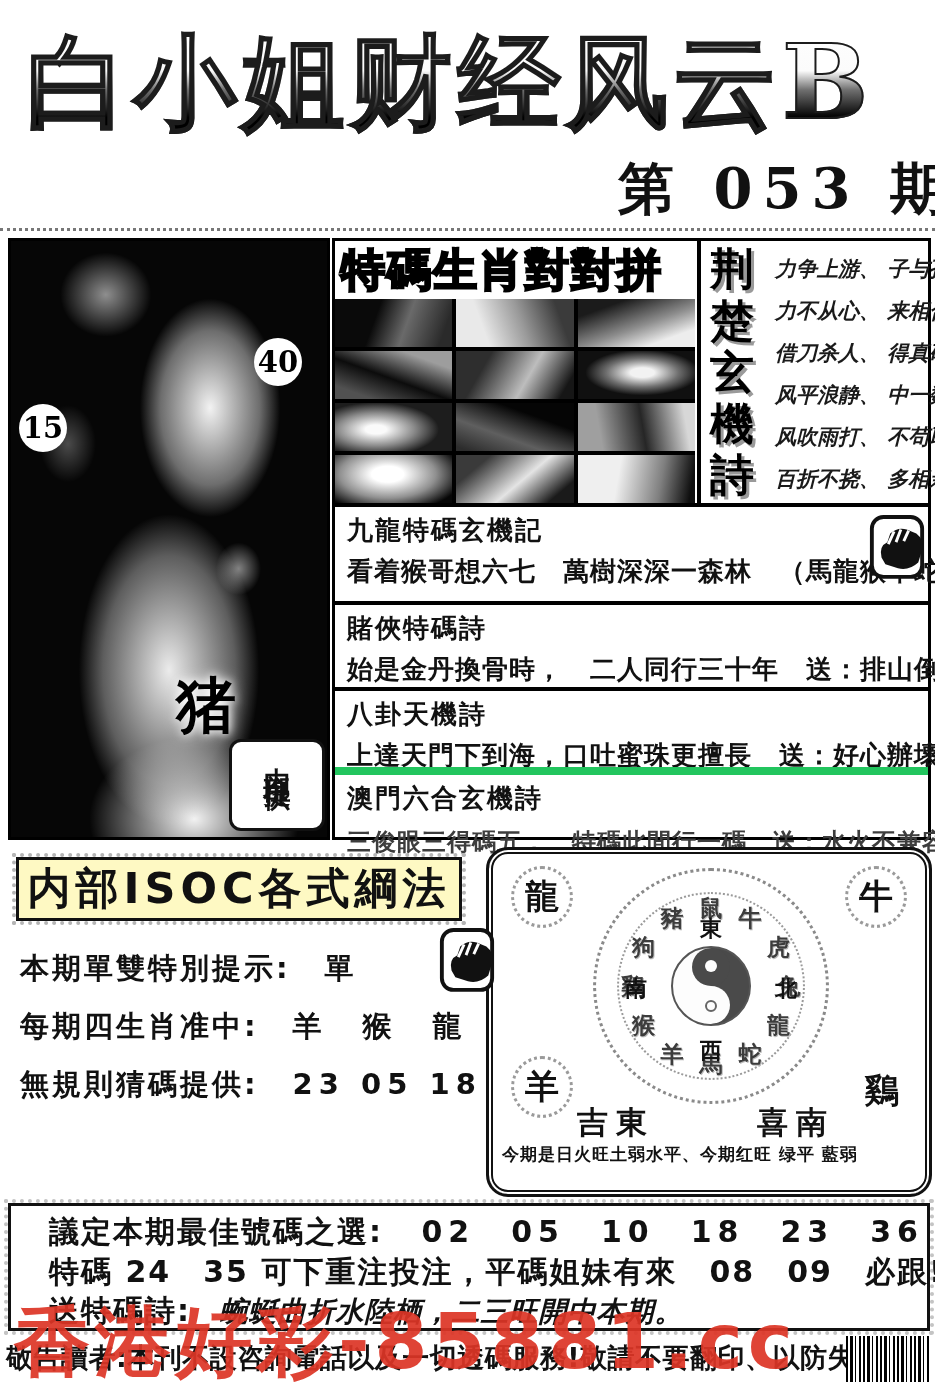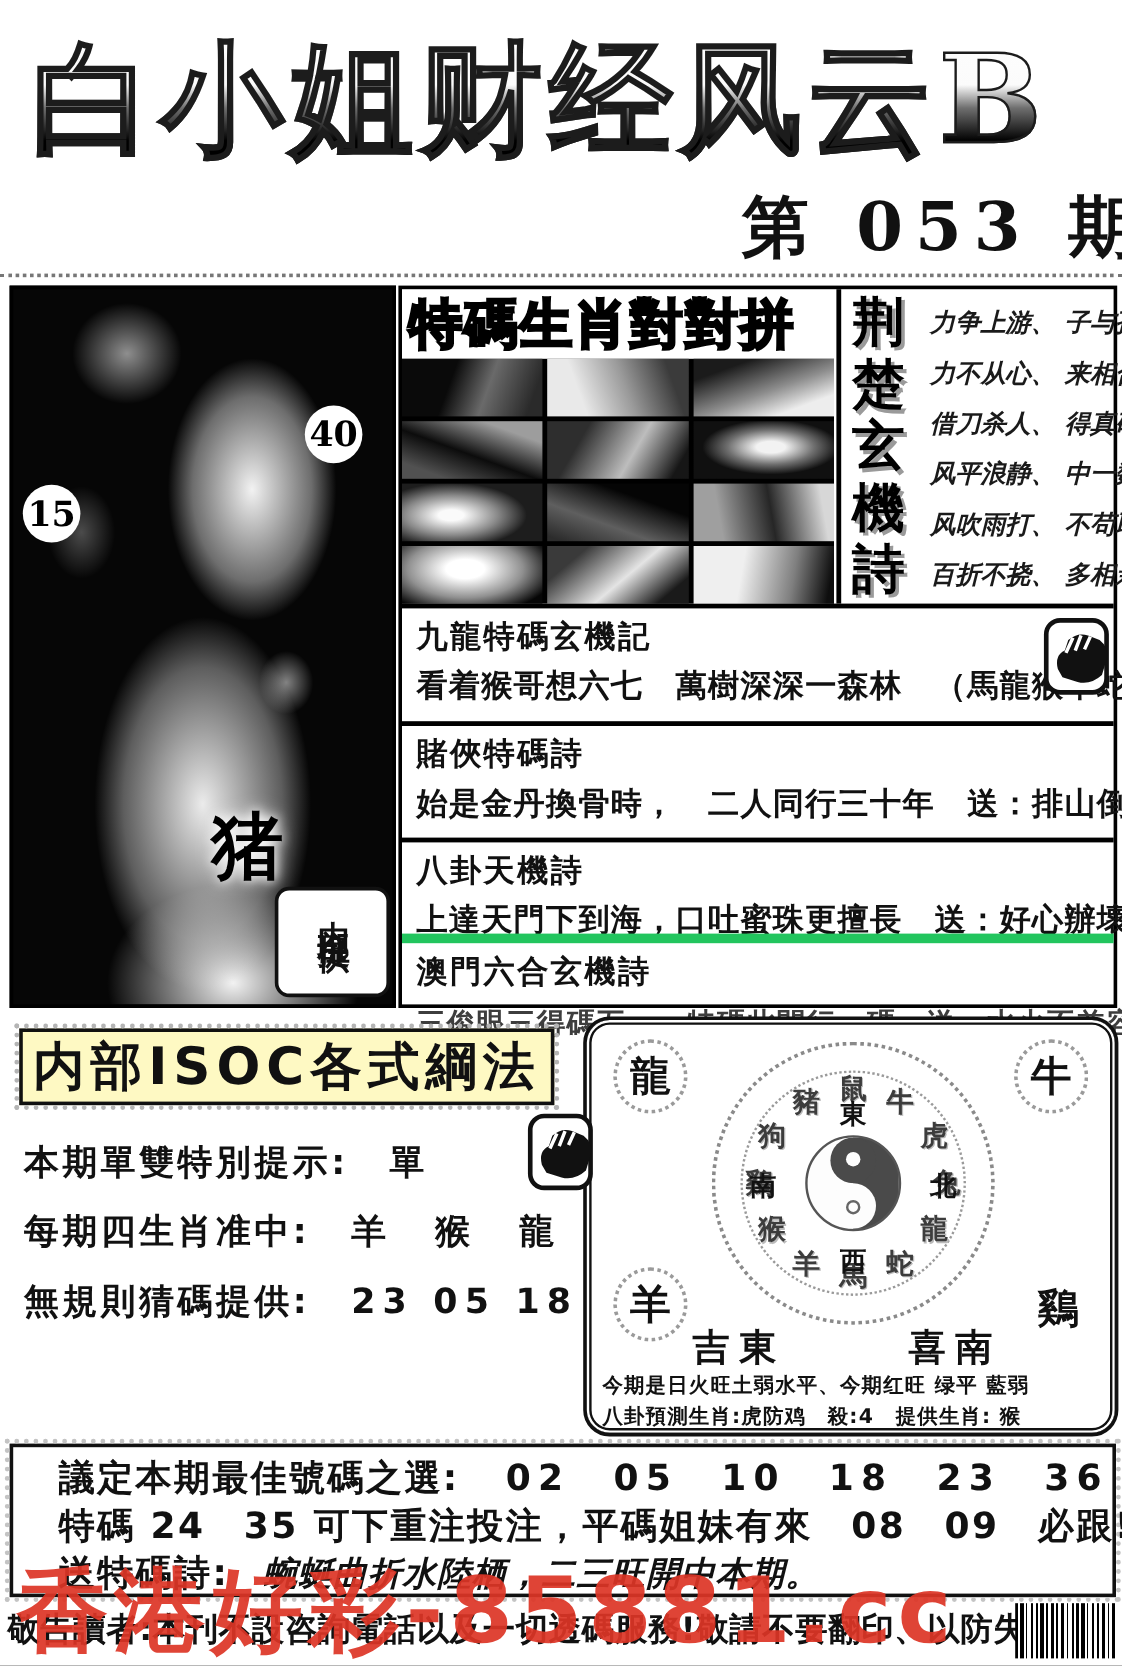--- a/index.html
+++ b/index.html
@@ -68,21 +68,21 @@
     justify-content:space-between;padding:4px 0;}
   .jc-col span{font-family:"DejaVu Serif",serif;font-weight:bold;font-size:44px;line-height:48px;
     color:#000;text-shadow:3px 3px 0 #9a9a9a;}
   .poem{position:absolute;left:440px;top:7px;}
   .poem div{font-family:"DejaVu Serif",serif;font-style:italic;font-weight:600;
     font-size:21px;line-height:42px;white-space:nowrap;color:#1a1a1a;}
 
   .rp-row{position:relative;box-sizing:border-box;padding:6px 12px 0 12px;}
   .rp-row2{height:94px;}
   .rp-row3{height:86px;border-top:4px solid #000;}
-  .rp-row4{height:80px;border-top:4px solid #000;margin-top:11px;}
+  .rp-row4{height:80px;border-top:4px solid #000;}
   .rp-row5{height:76px;border-top:8px solid #22c55e;}
   .sec-title{font-family:"DejaVu Serif",serif;font-weight:bold;font-size:26px;
     letter-spacing:2px;white-space:nowrap;}
   .sec-body{font-family:"DejaVu Serif",serif;font-weight:bold;font-size:26px;
     letter-spacing:1px;margin-top:6px;white-space:nowrap;}
   .rp-row5 .sec-body{color:#3d3d3d;font-size:24px;margin-top:10px;}
   .fist{position:absolute;width:58px;height:74px;}
   .fist-row2{right:2px;top:2px;}
   .fist-mid{left:438px;top:922px;z-index:5;}
 
@@ -303,21 +303,20 @@
       </div>
       <div class="cp cp-top">東</div>
       <div class="cp cp-right">北</div>
       <div class="cp cp-bottom">西</div>
       <div class="cp cp-left">南</div>
     </div>
 
     <div class="luck luck-left">吉東</div>
     <div class="luck luck-right">喜南</div>
     <div class="bg-line bg-line1">今期是日火旺土弱水平、今期红旺 绿平 藍弱</div>
-    <div class="bg-line bg-line2">八卦預測生肖:虎防鸡　殺:4　提供生肖: 猴</div>
   </div>
 
   <div class="picks">
     <div class="picks-line picks-l1">
       <span>議定本期最佳號碼之選:</span>
       <span style="margin-left:26px;letter-spacing:6px;">02　05　10　18　23　36</span>
     </div>
     <div class="picks-line picks-l2">特碼 24　35 可下重注投注，平碼姐妹有來　08　09　必跟!</div>
     <div class="picks-line picks-l3">
       <span>送特碼詩:</span>

